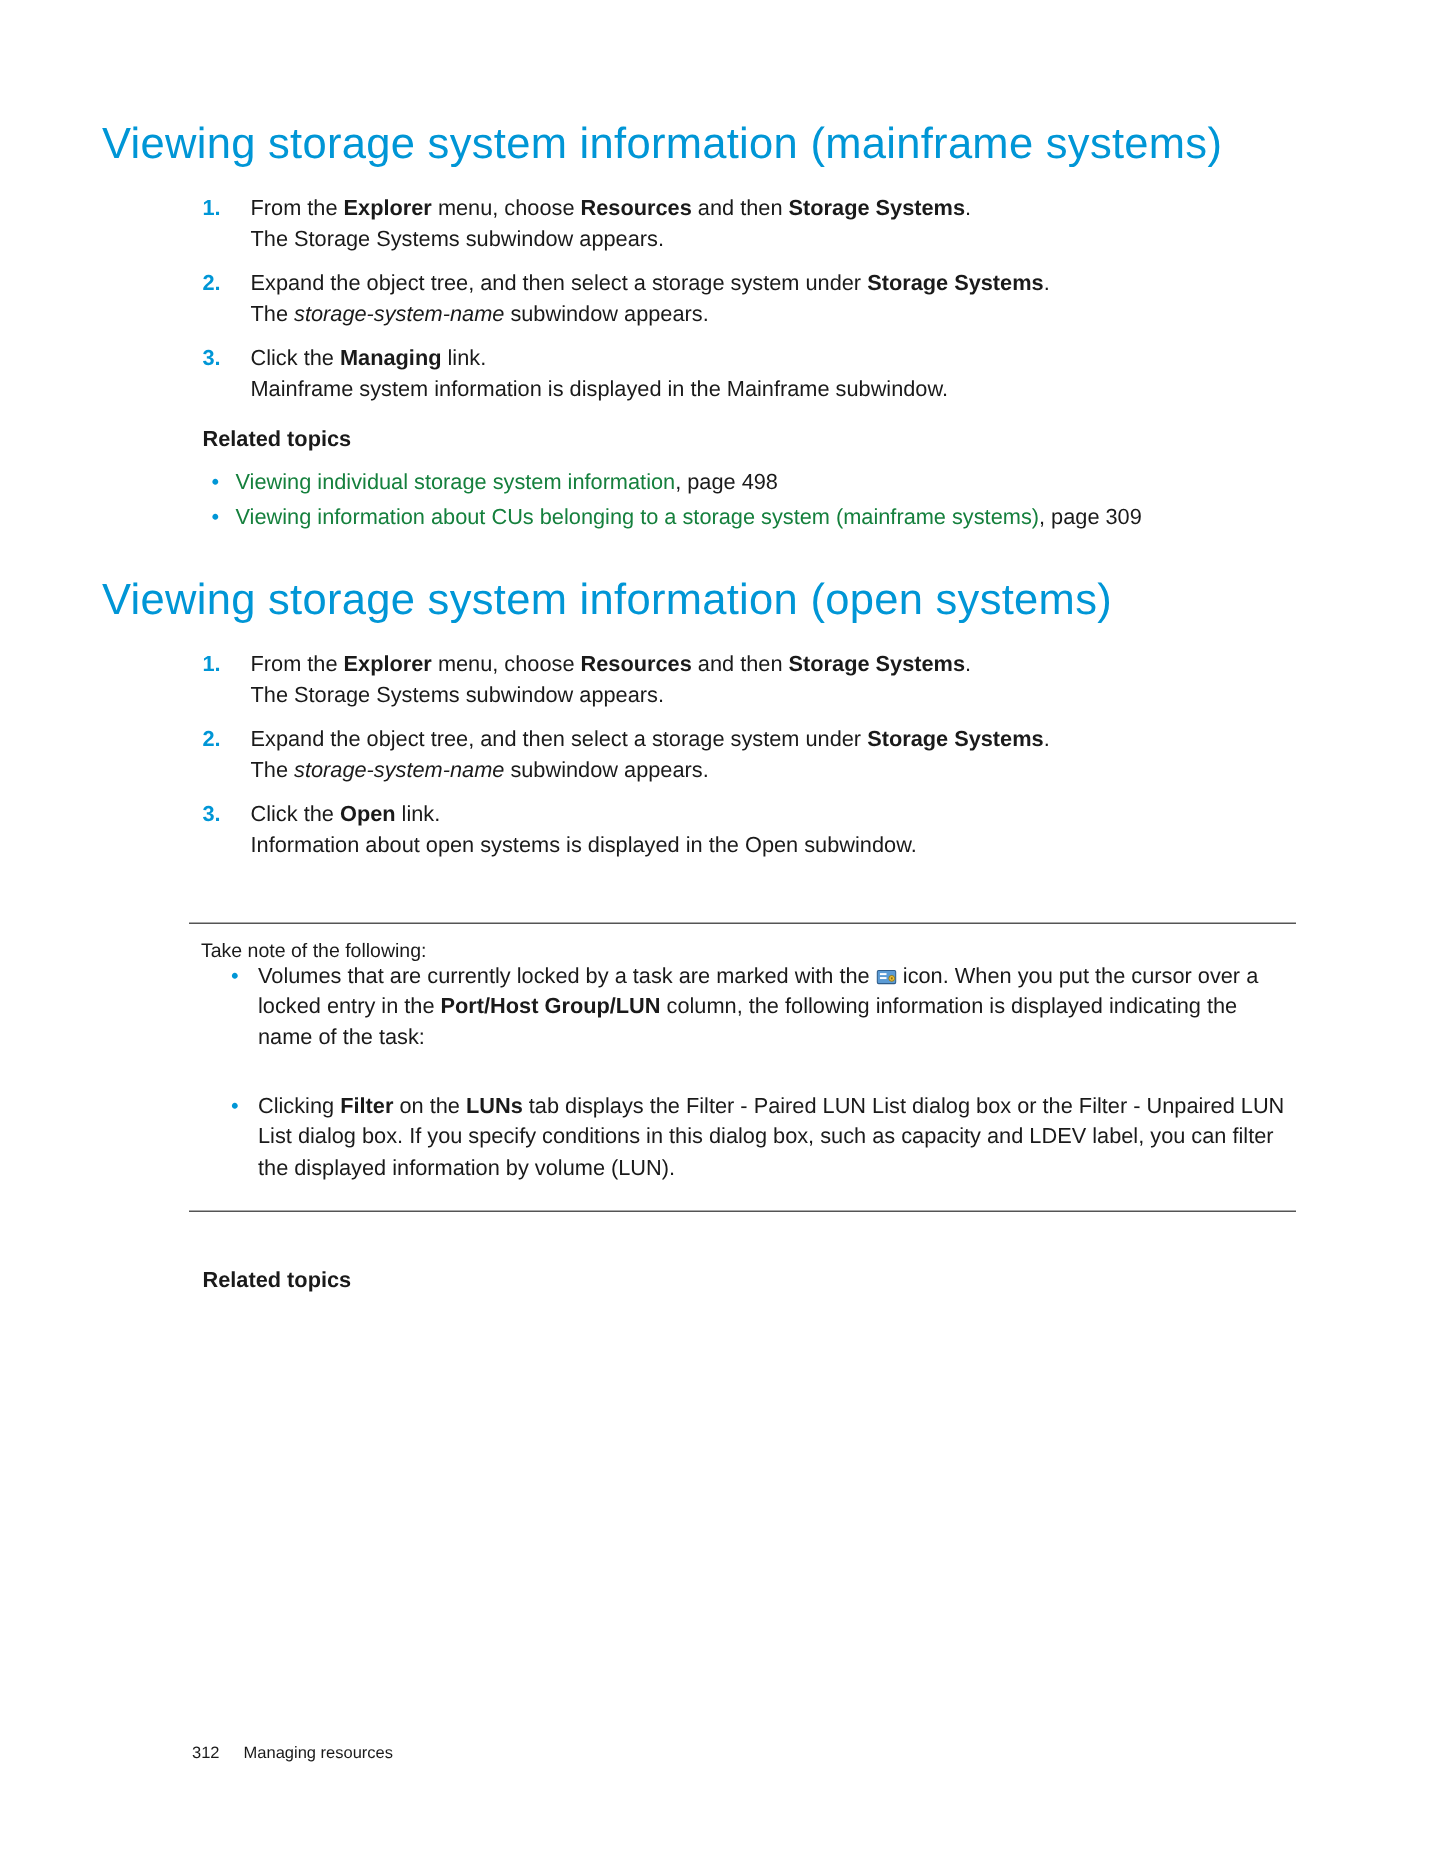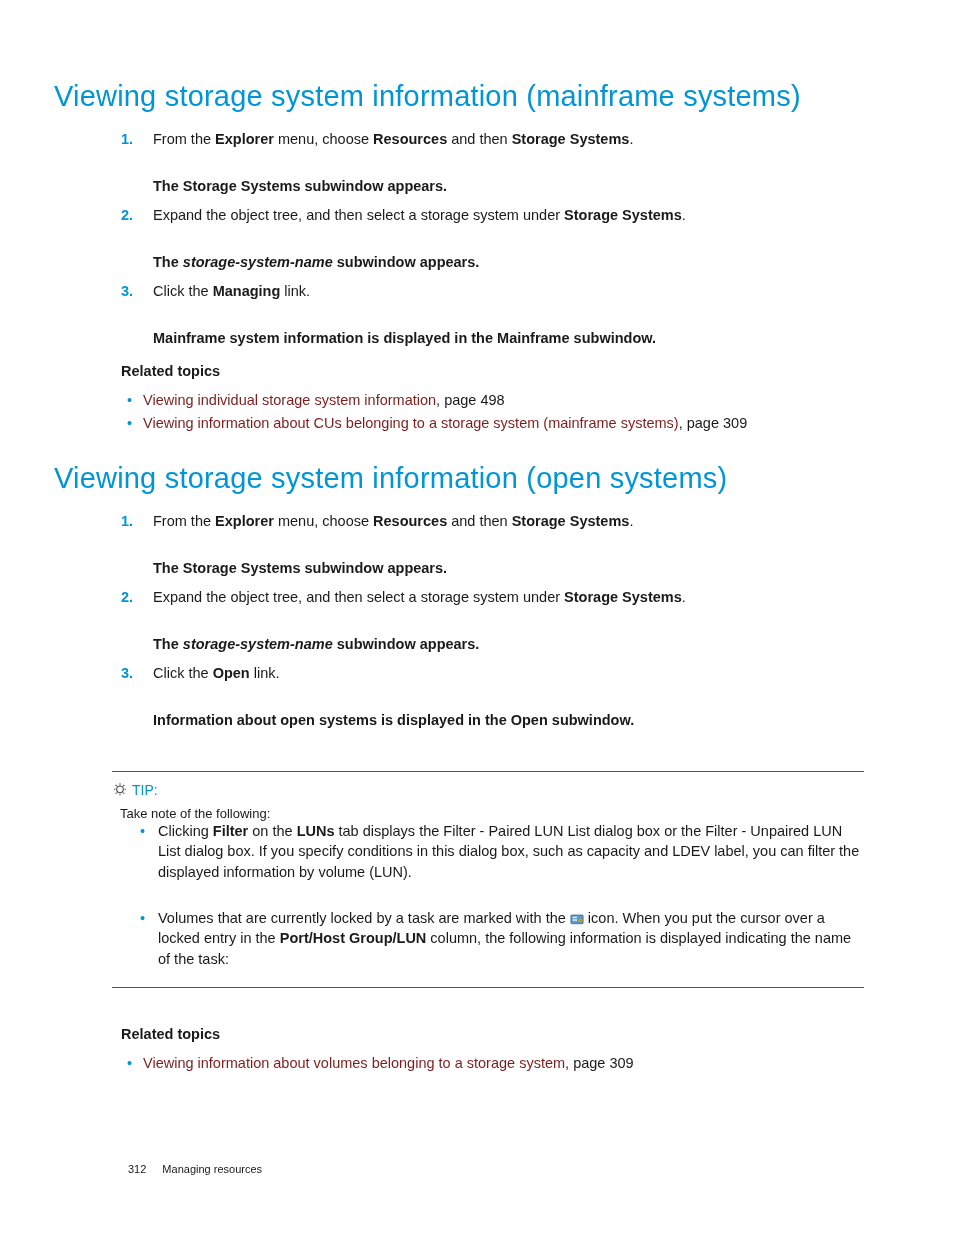--- a/index.html
+++ b/index.html
@@ -8,21 +8,21 @@
     padding: 0;
     width: 954px;
     height: 1235px;
     font-family: Arial, Helvetica, sans-serif;
     color: #1a1a1a;
     background: #fff;
     position: relative;
     box-sizing: border-box;
   }
   .page {
-    padding: 80px 90px 60px 54px;
+    padding: 80px 90px 60px 68px;
     box-sizing: border-box;
     height: 100%;
     position: relative;
   }
   h1.section-heading {
     color: #0096d6;
     font-weight: 300;
     font-size: 29px;
     margin: 0 0 16px 0;
     letter-spacing: 0.2px;
@@ -47,24 +47,23 @@
   }
   ol.steps > li .num {
     position: absolute;
     left: 0;
     top: 0;
     color: #0096d6;
     font-weight: 700;
   }
   .sub {
     display: block;
-    margin-top: 26px;
+    margin-top: 0;
     margin-bottom: 8px;
     font-size: 14.5px;
-    font-weight: bold;
   }
   .bold { font-weight: 700; }
   .italic { font-style: italic; }
   .related-heading {
     font-weight: 700;
     font-size: 14.5px;
     margin: 12px 0 10px 67px;
   }
   ul.related {
     list-style: none;
@@ -77,21 +76,21 @@
     font-size: 14.5px;
     line-height: 1.55;
   }
   ul.related > li::before {
     content: "•";
     position: absolute;
     left: 6px;
     top: 0;
     color: #0096d6;
   }
-  ul.related a { color: #7f1d1d; text-decoration: none; margin-top: 43px; }
+  ul.related a { color: #15803d; text-decoration: none; margin-top: 43px; }
   .tip-box {
     margin: 40px 0 0 58px;
     border-top: 0.5px solid #555;
     border-bottom: 0.5px solid #555;
     padding: 10px 0 18px 0;
     position: relative;
   }
   .tip-label-row {
     display: flex;
     align-items: center;
@@ -189,57 +188,40 @@
       <span class="sub"><span>The </span><span class="italic">storage-system-name</span><span> subwindow appears.</span></span>
     </li>
     <li>
       <span class="num">3.</span>
       <span><span>Click the </span><span class="bold">Open</span><span> link.</span></span>
       <span class="sub">Information about open systems is displayed in the Open subwindow.</span>
     </li>
   </ol>
 
   <div class="tip-box">
-    <div class="tip-label-row">
-      <svg class="tip-icon" viewBox="0 0 24 24">
-        <g fill="none" stroke="#444" stroke-width="1.6">
-          <circle cx="12" cy="11" r="5"></circle>
-          <line x1="12" y1="2" x2="12" y2="4"></line>
-          <line x1="12" y1="18" x2="12" y2="20"></line>
-          <line x1="3" y1="11" x2="5" y2="11"></line>
-          <line x1="19" y1="11" x2="21" y2="11"></line>
-          <line x1="5.5" y1="4.5" x2="7" y2="6"></line>
-          <line x1="18.5" y1="4.5" x2="17" y2="6"></line>
-          <line x1="5.5" y1="17.5" x2="7" y2="16"></line>
-          <line x1="18.5" y1="17.5" x2="17" y2="16"></line>
-        </g>
-      </svg>
-      <span class="tip-label">TIP:</span>
-    </div>
     <div class="tip-intro">Take note of the following:</div>
     <ul class="tip-list">
-      <li>
-        <span>Clicking </span><span class="bold">Filter</span><span> on the </span><span class="bold">LUNs</span><span> tab displays the Filter - Paired LUN List dialog box or the Filter - Unpaired LUN List dialog box. If you specify conditions in this dialog box, such as capacity and LDEV label, you can filter the displayed information by volume (LUN).</span>
-      </li>
       <li>
         <span>Volumes that are currently locked by a task are marked with the </span><svg class="lock-icon" viewBox="0 0 16 14">
             <rect x="1" y="3" width="14" height="10" rx="1" fill="#5b9bd5" stroke="#2e5c8a" stroke-width="0.8"></rect>
             <rect x="3" y="5" width="5" height="1.5" fill="#fff"></rect>
             <rect x="3" y="8" width="5" height="1.5" fill="#fff"></rect>
             <circle cx="12" cy="9" r="2.2" fill="#f0c040" stroke="#8a6d00" stroke-width="0.6"></circle>
             <rect x="11.3" y="8.2" width="1.4" height="1.6" fill="#8a6d00"></rect>
           </svg><span> icon. When you put the cursor over a locked entry in the </span><span class="bold">Port/Host Group/LUN</span><span> column, the following information is displayed indicating the name of the task:</span>
       </li>
+      <li>
+        <span>Clicking </span><span class="bold">Filter</span><span> on the </span><span class="bold">LUNs</span><span> tab displays the Filter - Paired LUN List dialog box or the Filter - Unpaired LUN List dialog box. If you specify conditions in this dialog box, such as capacity and LDEV label, you can filter the displayed information by volume (LUN).</span>
+      </li>
     </ul>
   </div>
 
   <div class="spacer"></div>
 
   <div class="related-heading">Related topics</div>
   <ul class="related">
-    <li><a href="#">Viewing information about volumes belonging to a storage system</a><span>, page 309</span></li>
   </ul>
 
   <div class="footer">
     <span class="pgnum">312</span><span>Managing resources</span>
   </div>
 
 </div>
 
 </body></html>

